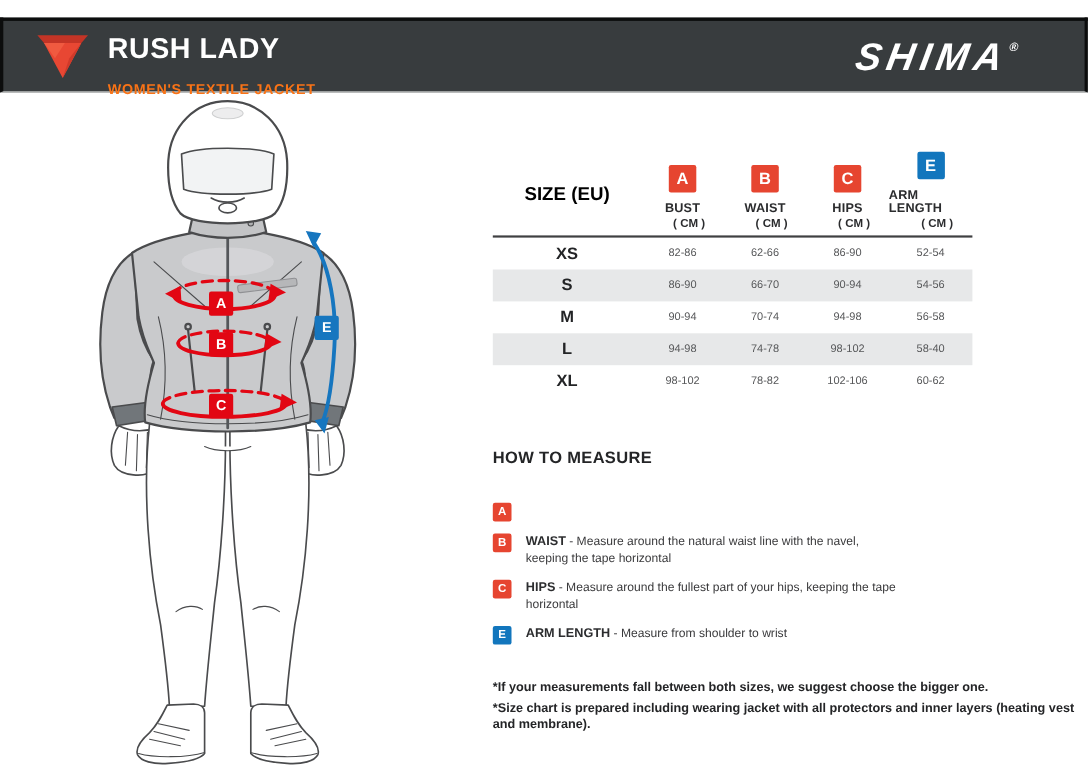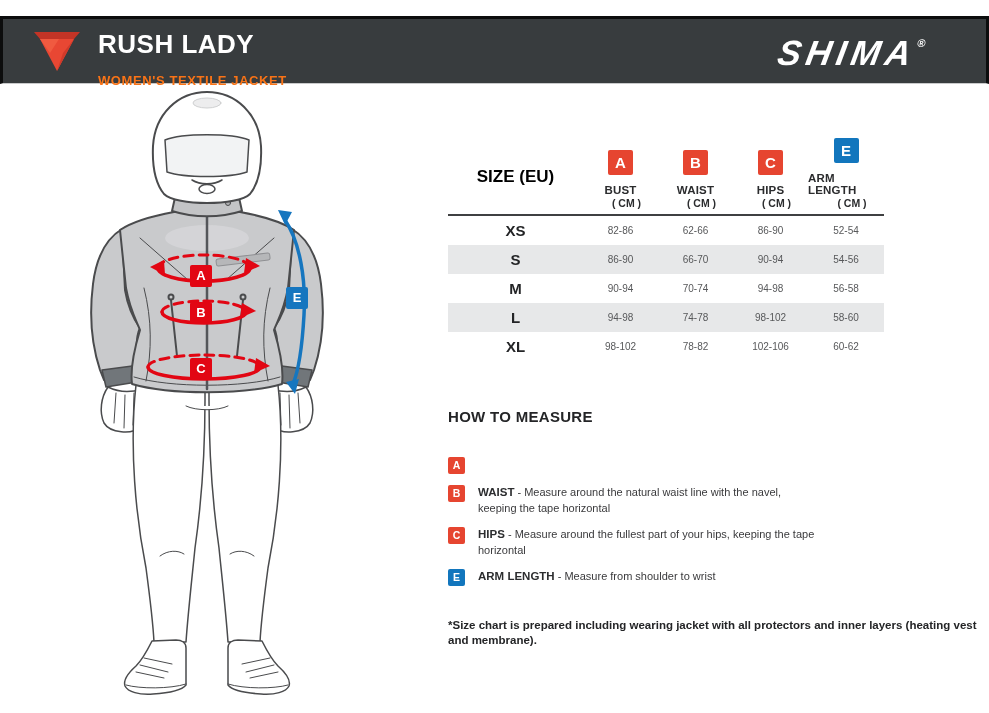--- a/index.html
+++ b/index.html
@@ -225,21 +225,21 @@
         <span class="td">90-94</span>
         <span class="td">70-74</span>
         <span class="td">94-98</span>
         <span class="td">56-58</span>
       </div>
       <div class="tr">
         <span class="td td-size">L</span>
         <span class="td">94-98</span>
         <span class="td">74-78</span>
         <span class="td">98-102</span>
-        <span class="td">58-60</span>
+        <span class="td">58-40</span>
       </div>
       <div class="tr">
         <span class="td td-size">XL</span>
         <span class="td">98-102</span>
         <span class="td">78-82</span>
         <span class="td">102-106</span>
         <span class="td">60-62</span>
       </div>
     </div>
   </div>
@@ -257,16 +257,17 @@
       <span class="hm-badge red">C</span>
       <p class="hm-text"><b>HIPS</b> <span>- Measure around the fullest part of your hips, keeping the tape horizontal</span></p>
     </div>
     <div class="hm-item">
       <span class="hm-badge blue">E</span>
       <p class="hm-text"><b>ARM LENGTH</b> <span>- Measure from shoulder to wrist</span></p>
     </div>
   </div>
 
   <div class="notes">
+    <p>*If your measurements fall between both sizes, we suggest choose the bigger one.</p>
     <p>*Size chart is prepared including wearing jacket with all protectors and inner layers (heating vest and membrane).</p>
   </div>
 
 </div>
 
 </body></html>

